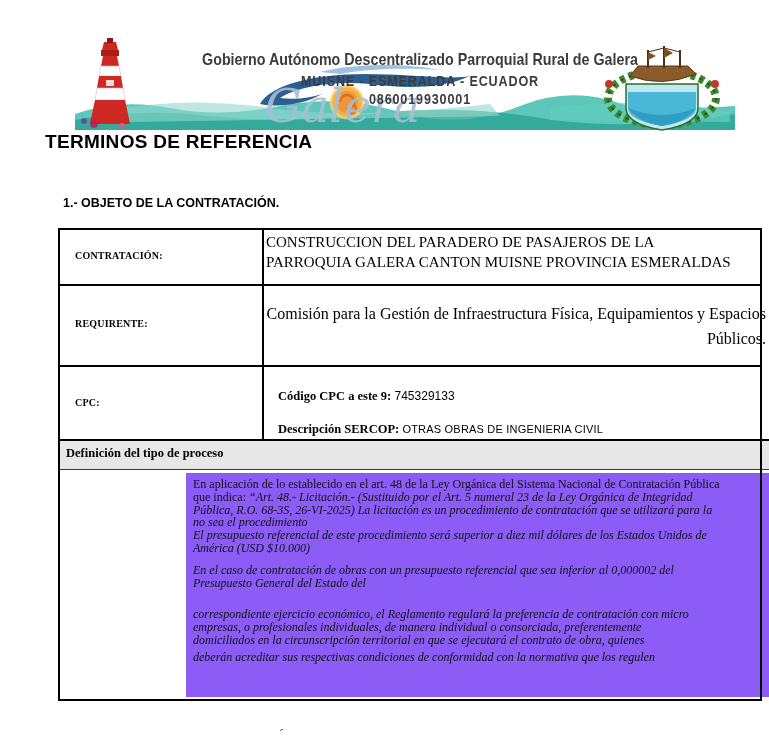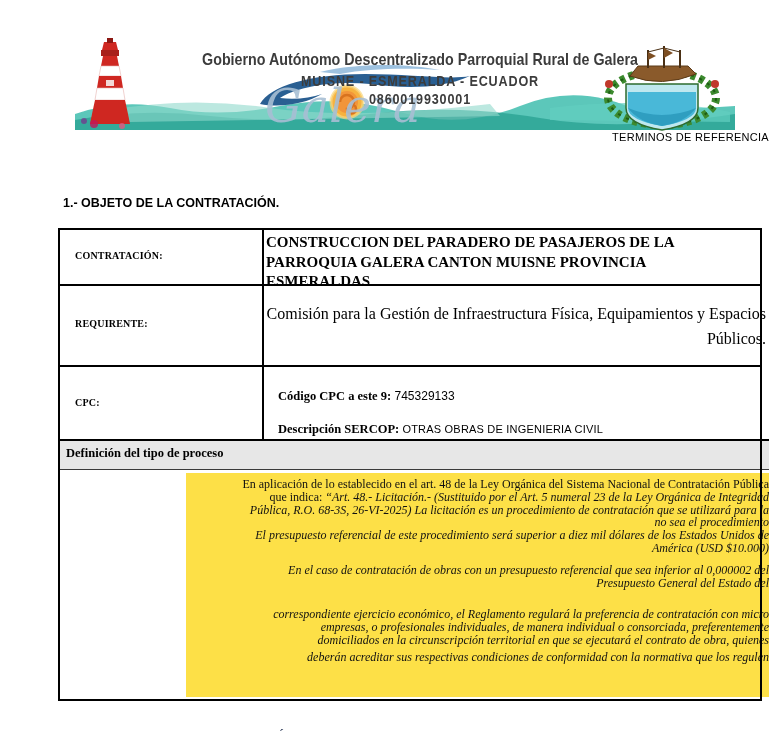--- a/index.html
+++ b/index.html
@@ -5,48 +5,48 @@
   html,body{margin:0;padding:0;background:#fff;}
   .page{position:relative;width:769px;height:746px;background:#fff;overflow:hidden;
         font-family:"Liberation Serif",serif;color:#000;}
   
   .logo-svg{position:absolute;left:70px;top:38px;width:665px;height:95px;}
   .org-line{position:absolute;left:140px;width:560px;text-align:center;color:#3c3c3c;
             font-family:"Liberation Sans",sans-serif;font-weight:700;transform:scaleX(.84);}
   .org-1{top:50px;font-size:17px;}
   .org-2{top:72px;font-size:15px;letter-spacing:1px;}
   .org-3{top:90px;font-size:15px;letter-spacing:1px;}
-  .doc-title{position:absolute;left:45px;top:131px;width:724px;text-align:right;
-             font-family:"Liberation Sans",sans-serif;font-weight:400;font-size:11px;letter-spacing:.3px;}
+  .doc-title{position:absolute;left:45px;top:131px;width:724px;text-align:left;
+             font-family:"Liberation Sans",sans-serif;font-weight:700;font-size:19px;letter-spacing:.3px;}
   .section-heading{position:absolute;left:63px;top:196px;
              font-family:"Liberation Sans",sans-serif;font-weight:700;font-size:12.5px;}
   
   .tbl-outer{position:absolute;left:58px;top:228px;width:704px;height:473px;border:2px solid #000;
              box-sizing:border-box;z-index:5;pointer-events:none;background:transparent;}
   .hline{position:absolute;background:#000;height:2px;z-index:4;}
   .h1{left:58px;top:284px;width:704px;}
   .h2{left:58px;top:365px;width:704px;}
   .h3{left:58px;top:439px;width:711px;}
   .hthin{position:absolute;left:58px;top:469px;width:711px;height:1px;background:#3a3a3a;z-index:4;}
   .vline{position:absolute;left:262px;top:228px;width:2px;height:213px;background:#000;z-index:4;}
   .def-band{position:absolute;left:60px;top:441px;width:709px;height:28px;background:#e7e7e7;z-index:1;}
   .row-label{position:absolute;left:75px;font-weight:700;font-size:10px;z-index:3;letter-spacing:.2px;}
   .lbl-1{top:250px;} .lbl-2{top:318px;} .lbl-3{top:397px;}
-  .val-1{position:absolute;left:266px;top:233px;width:474px;font-weight:700;
+  .val-1{position:absolute;left:266px;top:233px;width:474px;font-weight:400;
          font-size:15px;line-height:19.5px;z-index:3;}
   .val-2{position:absolute;left:266px;top:301px;width:500px;font-size:16px;line-height:25px;z-index:3;text-align:right;}
   .cpc-line{position:absolute;left:278px;z-index:3;white-space:nowrap;}
   .cpc-1{top:386px;} .cpc-2{top:419px;}
   .cpc-bold{font-weight:700;font-size:12.5px;}
   .cpc-code{font-family:"Liberation Sans",sans-serif;font-size:12px;}
   .cpc-desc{font-family:"Liberation Sans",sans-serif;font-size:11px;letter-spacing:.2px;}
   .def-label{position:absolute;left:66px;top:446px;font-weight:700;font-size:12.5px;z-index:3;}
   
-  .para-block{position:absolute;left:186px;top:473px;width:583px;height:224px;background:#fde047;
-              padding:5px 0 0 7px;box-sizing:border-box;z-index:2;text-align:right;}
+  .para-block{position:absolute;left:186px;top:473px;width:583px;height:224px;background:#8b5cf6;
+              padding:5px 0 0 7px;box-sizing:border-box;z-index:2;}
   .pline{white-space:nowrap;font-size:12px;line-height:12.8px;color:#111;}
   .it{font-style:italic;font-family:Liberation Serif, serif;}
   .up{font-style:normal;}
   .gap-a{margin-bottom:9px;} .gap-b{margin-bottom:19px;} .gap-c{margin-bottom:4px;}
   .stray{position:absolute;left:279px;top:726px;font-size:15px;color:#1b2a4a;z-index:3;}
 </style>
 </head>
 <body>
 
 <div class="page">

